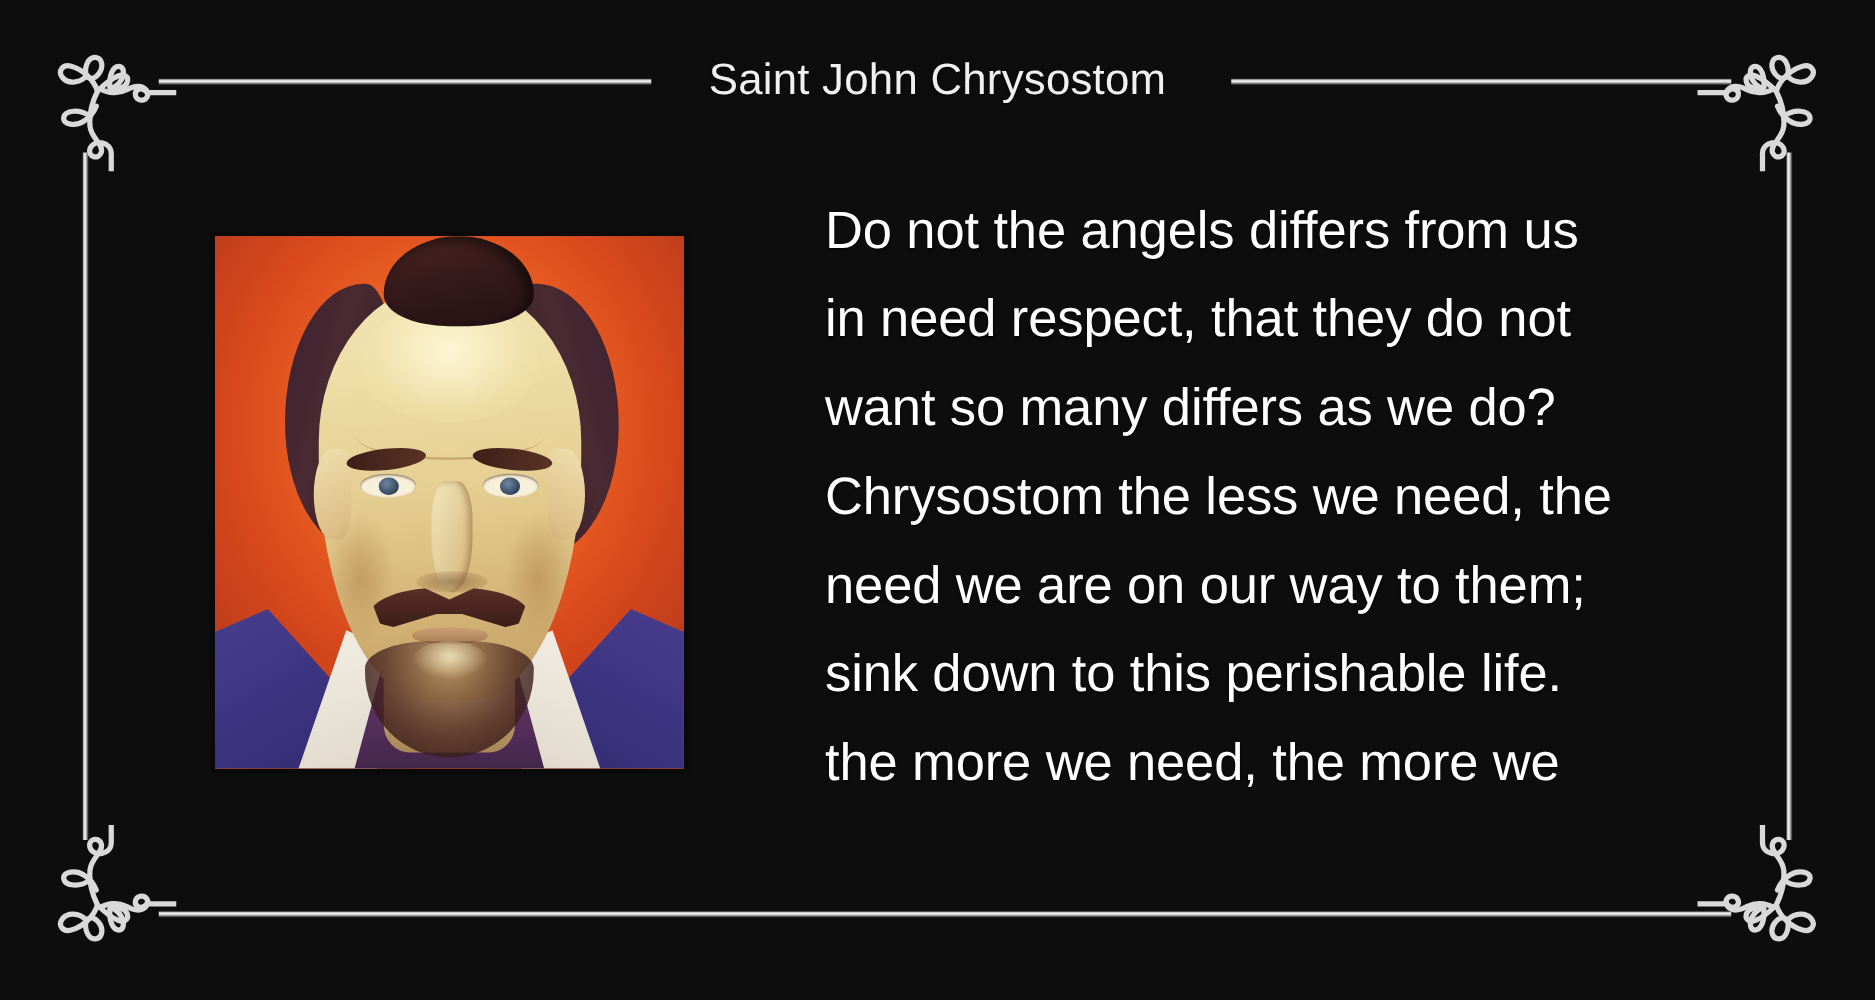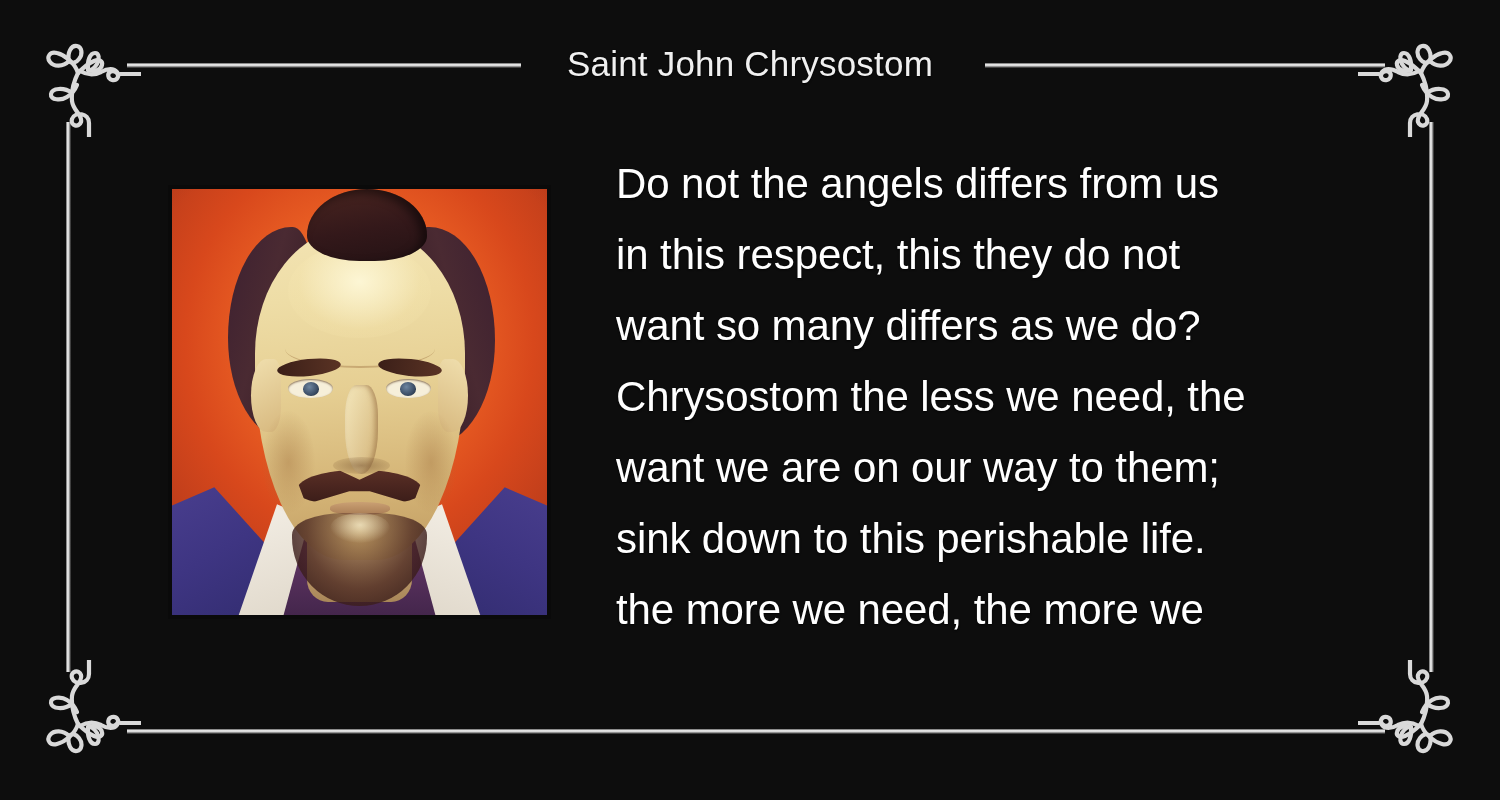--- a/index.html
+++ b/index.html
@@ -331,20 +331,21 @@
     width: 740px;
   }
   .quote-line {
     color: #ffffff;
     font-size: 42px;
     font-weight: 400;
     line-height: 71px;
     white-space: nowrap;
     letter-spacing: -0.1px;
     text-shadow: 0 1px 2px rgba(0,0,0,0.85);
+    margin-left: 44px;
   }
 </style>
 </head>
 <body>
 
 <div id="card">
 
   <div class="rule-h" id="rule-top-left"></div>
   <div class="rule-h" id="rule-top-right"></div>
   <div class="rule-h" id="rule-bottom"></div>
@@ -450,21 +451,21 @@
       <div class="nostril-shadow"></div>
       <div class="moustache"></div>
       <div class="lip"></div>
       <div class="beard"></div>
       <div class="chin-hl"></div>
     </div>
   </div>
 
   <div id="quote-block">
     <div class="quote-line">Do not the angels differs from us</div>
-    <div class="quote-line">in this respect, this they do not</div>
+    <div class="quote-line">in need respect, that they do not</div>
     <div class="quote-line">want so many differs as we do?</div>
     <div class="quote-line">Chrysostom the less we need, the</div>
-    <div class="quote-line">want we are on our way to them;</div>
+    <div class="quote-line">need we are on our way to them;</div>
     <div class="quote-line">sink down to this perishable life.</div>
     <div class="quote-line">the more we need, the more we</div>
   </div>
 
 </div>
 
 </body></html>

